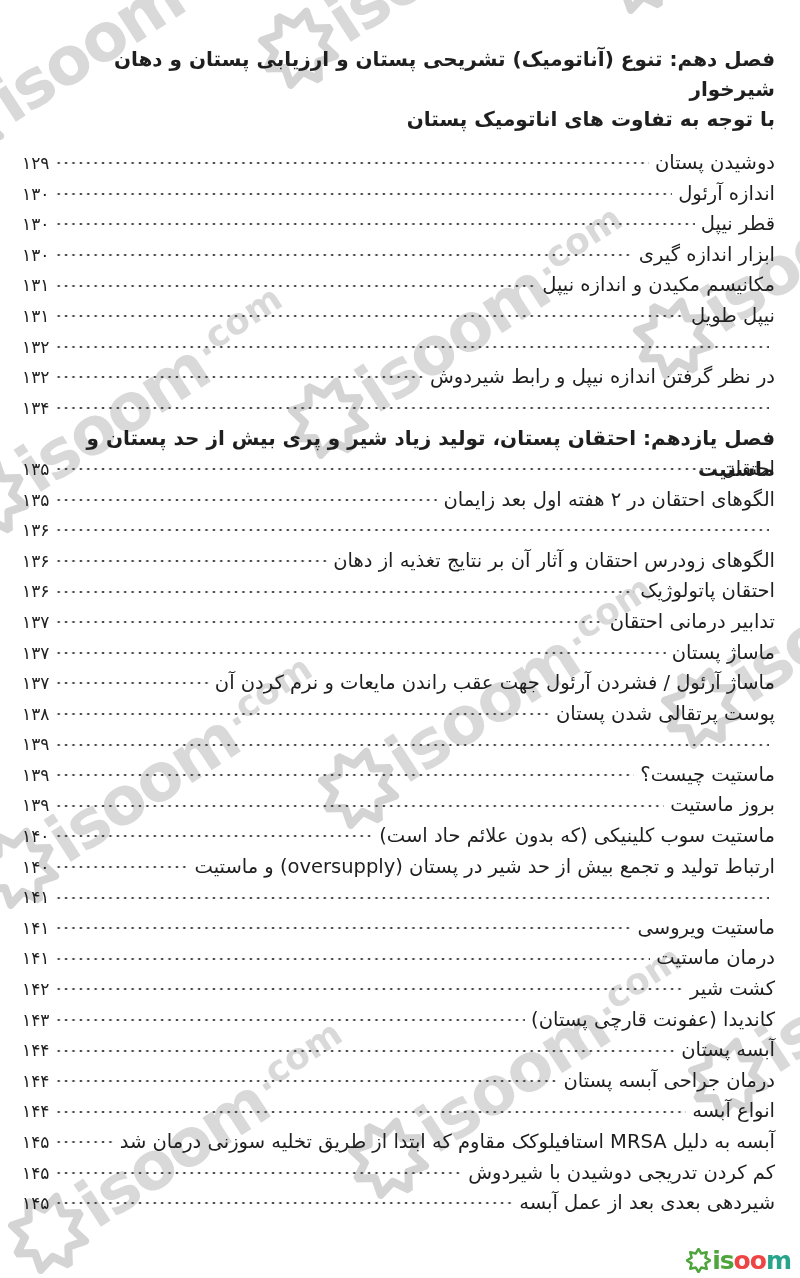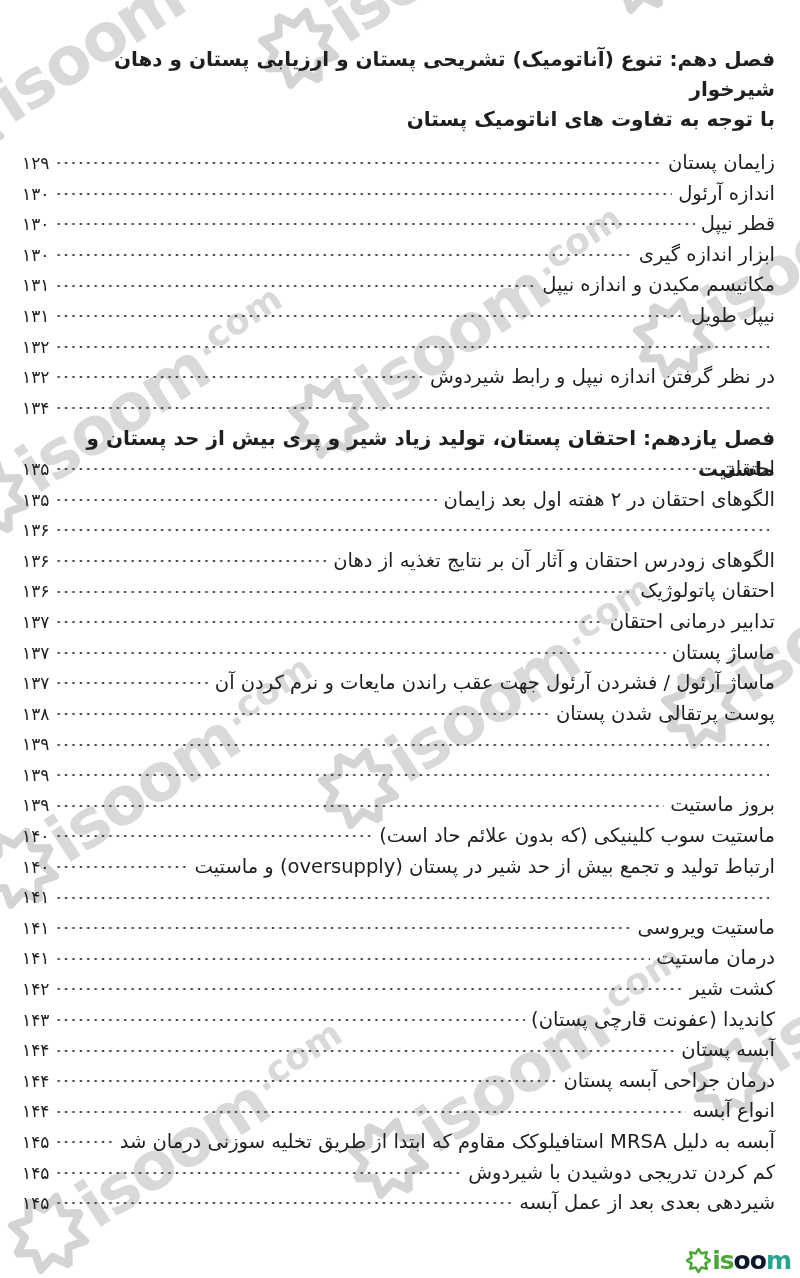--- a/index.html
+++ b/index.html
@@ -140,21 +140,21 @@
       <span class="wm-word">isoom</span>
     </div>
   </div>
 
 <main class="content">
     <div class="chapter-header first">
       <div class="chapter-title-line">فصل دهم: تنوع (آناتومیک) تشریحی پستان و ارزیابی پستان و دهان شیرخوار</div>
       <div class="chapter-title-line">با توجه به تفاوت های اناتومیک پستان</div>
     </div>
     <div class="toc-row">
-      <span class="toc-title">زایمان پستان</span>
+      <span class="toc-title">دوشیدن پستان</span>
       <span class="leader"></span>
       <span class="toc-page">۱۲۹</span>
     </div>
     <div class="toc-row">
       <span class="toc-title">اندازه آرئول</span>
       <span class="leader"></span>
       <span class="toc-page">۱۳۰</span>
     </div>
     <div class="toc-row">
       <span class="toc-title">قطر نیپل</span>
@@ -234,20 +234,21 @@
     <div class="toc-row">
       <span class="toc-title">پوست پرتقالی شدن پستان</span>
       <span class="leader"></span>
       <span class="toc-page">۱۳۸</span>
     </div>
     <div class="toc-row">
       <span class="leader"></span>
       <span class="toc-page">۱۳۹</span>
     </div>
     <div class="toc-row">
+      <span class="toc-title">ماستیت چیست؟</span>
       <span class="leader"></span>
       <span class="toc-page">۱۳۹</span>
     </div>
     <div class="toc-row">
       <span class="toc-title">بروز ماستیت</span>
       <span class="leader"></span>
       <span class="toc-page">۱۳۹</span>
     </div>
     <div class="toc-row">
       <span class="toc-title">ماستیت سوب کلینیکی (که بدون علائم حاد است)</span>
@@ -313,15 +314,15 @@
       <span class="leader"></span>
       <span class="toc-page">۱۴۵</span>
     </div>
   </main>
 
 <div class="logo">
   <svg class="logo-star" viewBox="0 0 60 60">
     <polygon points="58,30 46.6,36.9 49.8,49.8 36.9,46.6 30,58 23.1,46.6 10.2,49.8 13.4,36.9 2,30 13.4,23.1 10.2,10.2 23.1,13.4 30,2 36.9,13.4 49.8,10.2 46.6,23.1" fill="none" stroke="#4ea53c" stroke-width="6" stroke-linejoin="round"></polygon>
   </svg>
   <span class="logo-text">
-    <span style="color:#4ea53c">is</span><span style="color:#0f172a">oo</span><span style="color:#2aa38c">m</span>
+    <span style="color:#4ea53c">is</span><span style="color:#ef4444">oo</span><span style="color:#2aa38c">m</span>
   </span>
 </div>
 
 </body></html>

